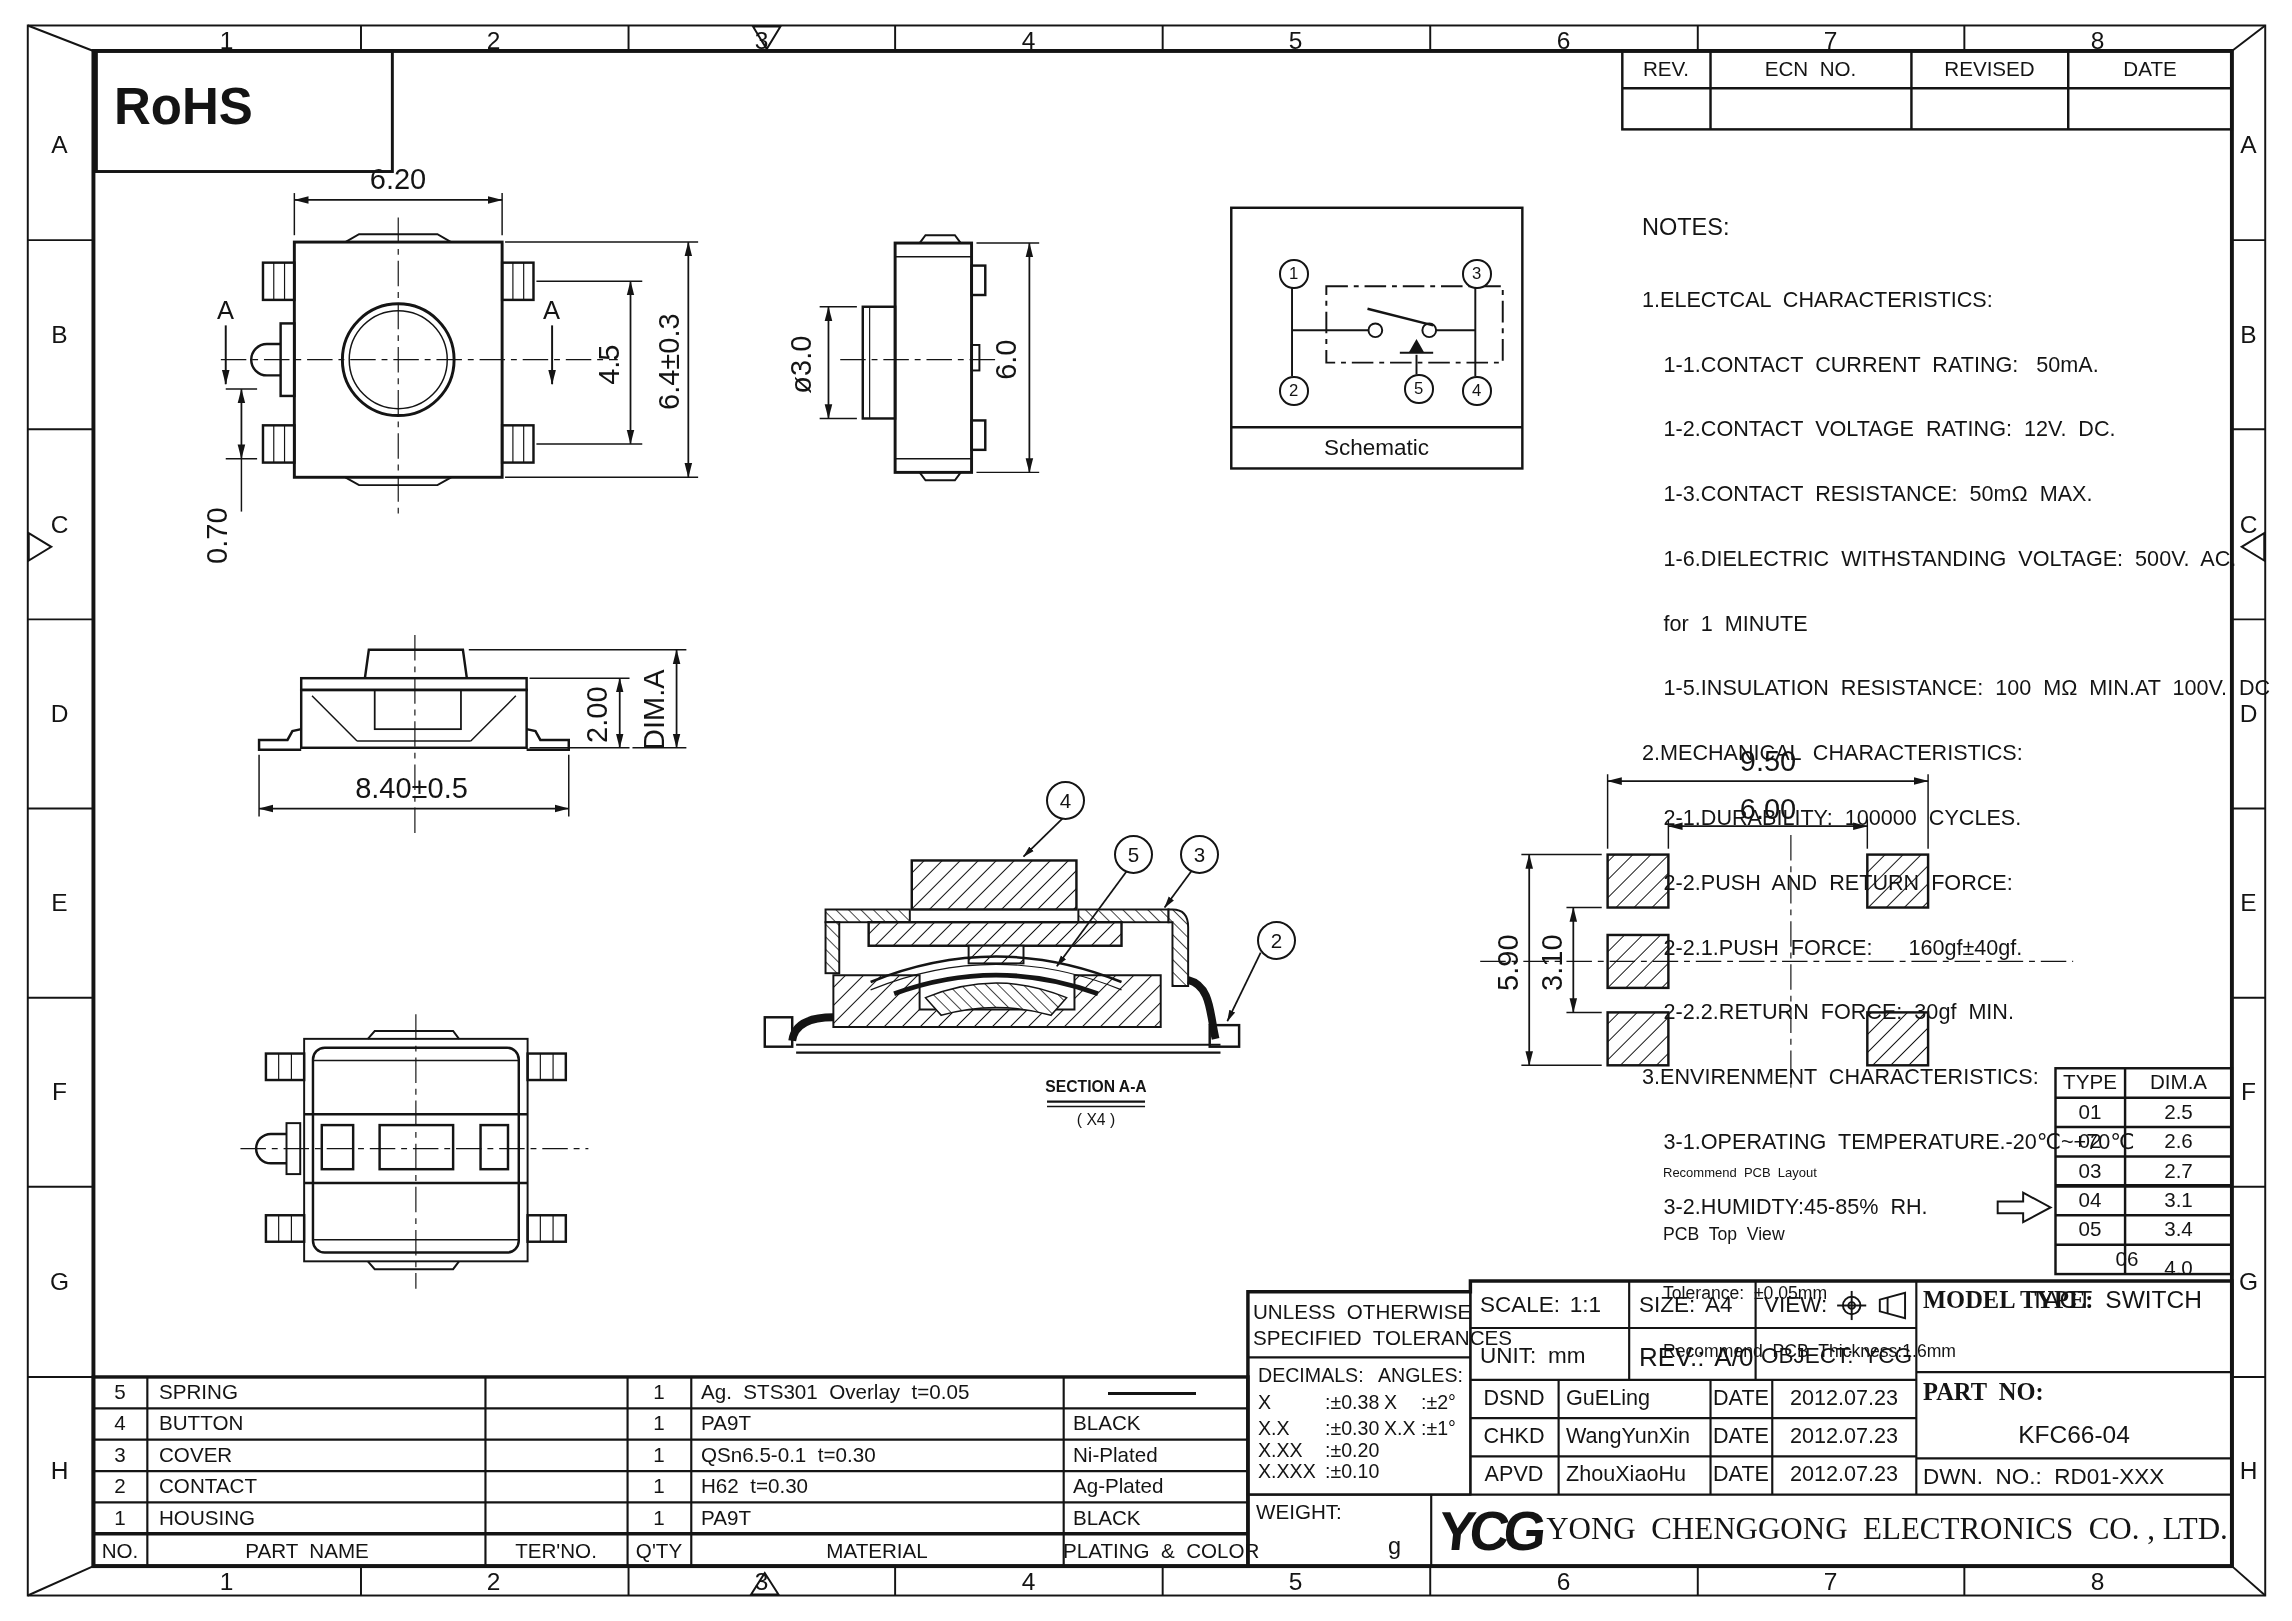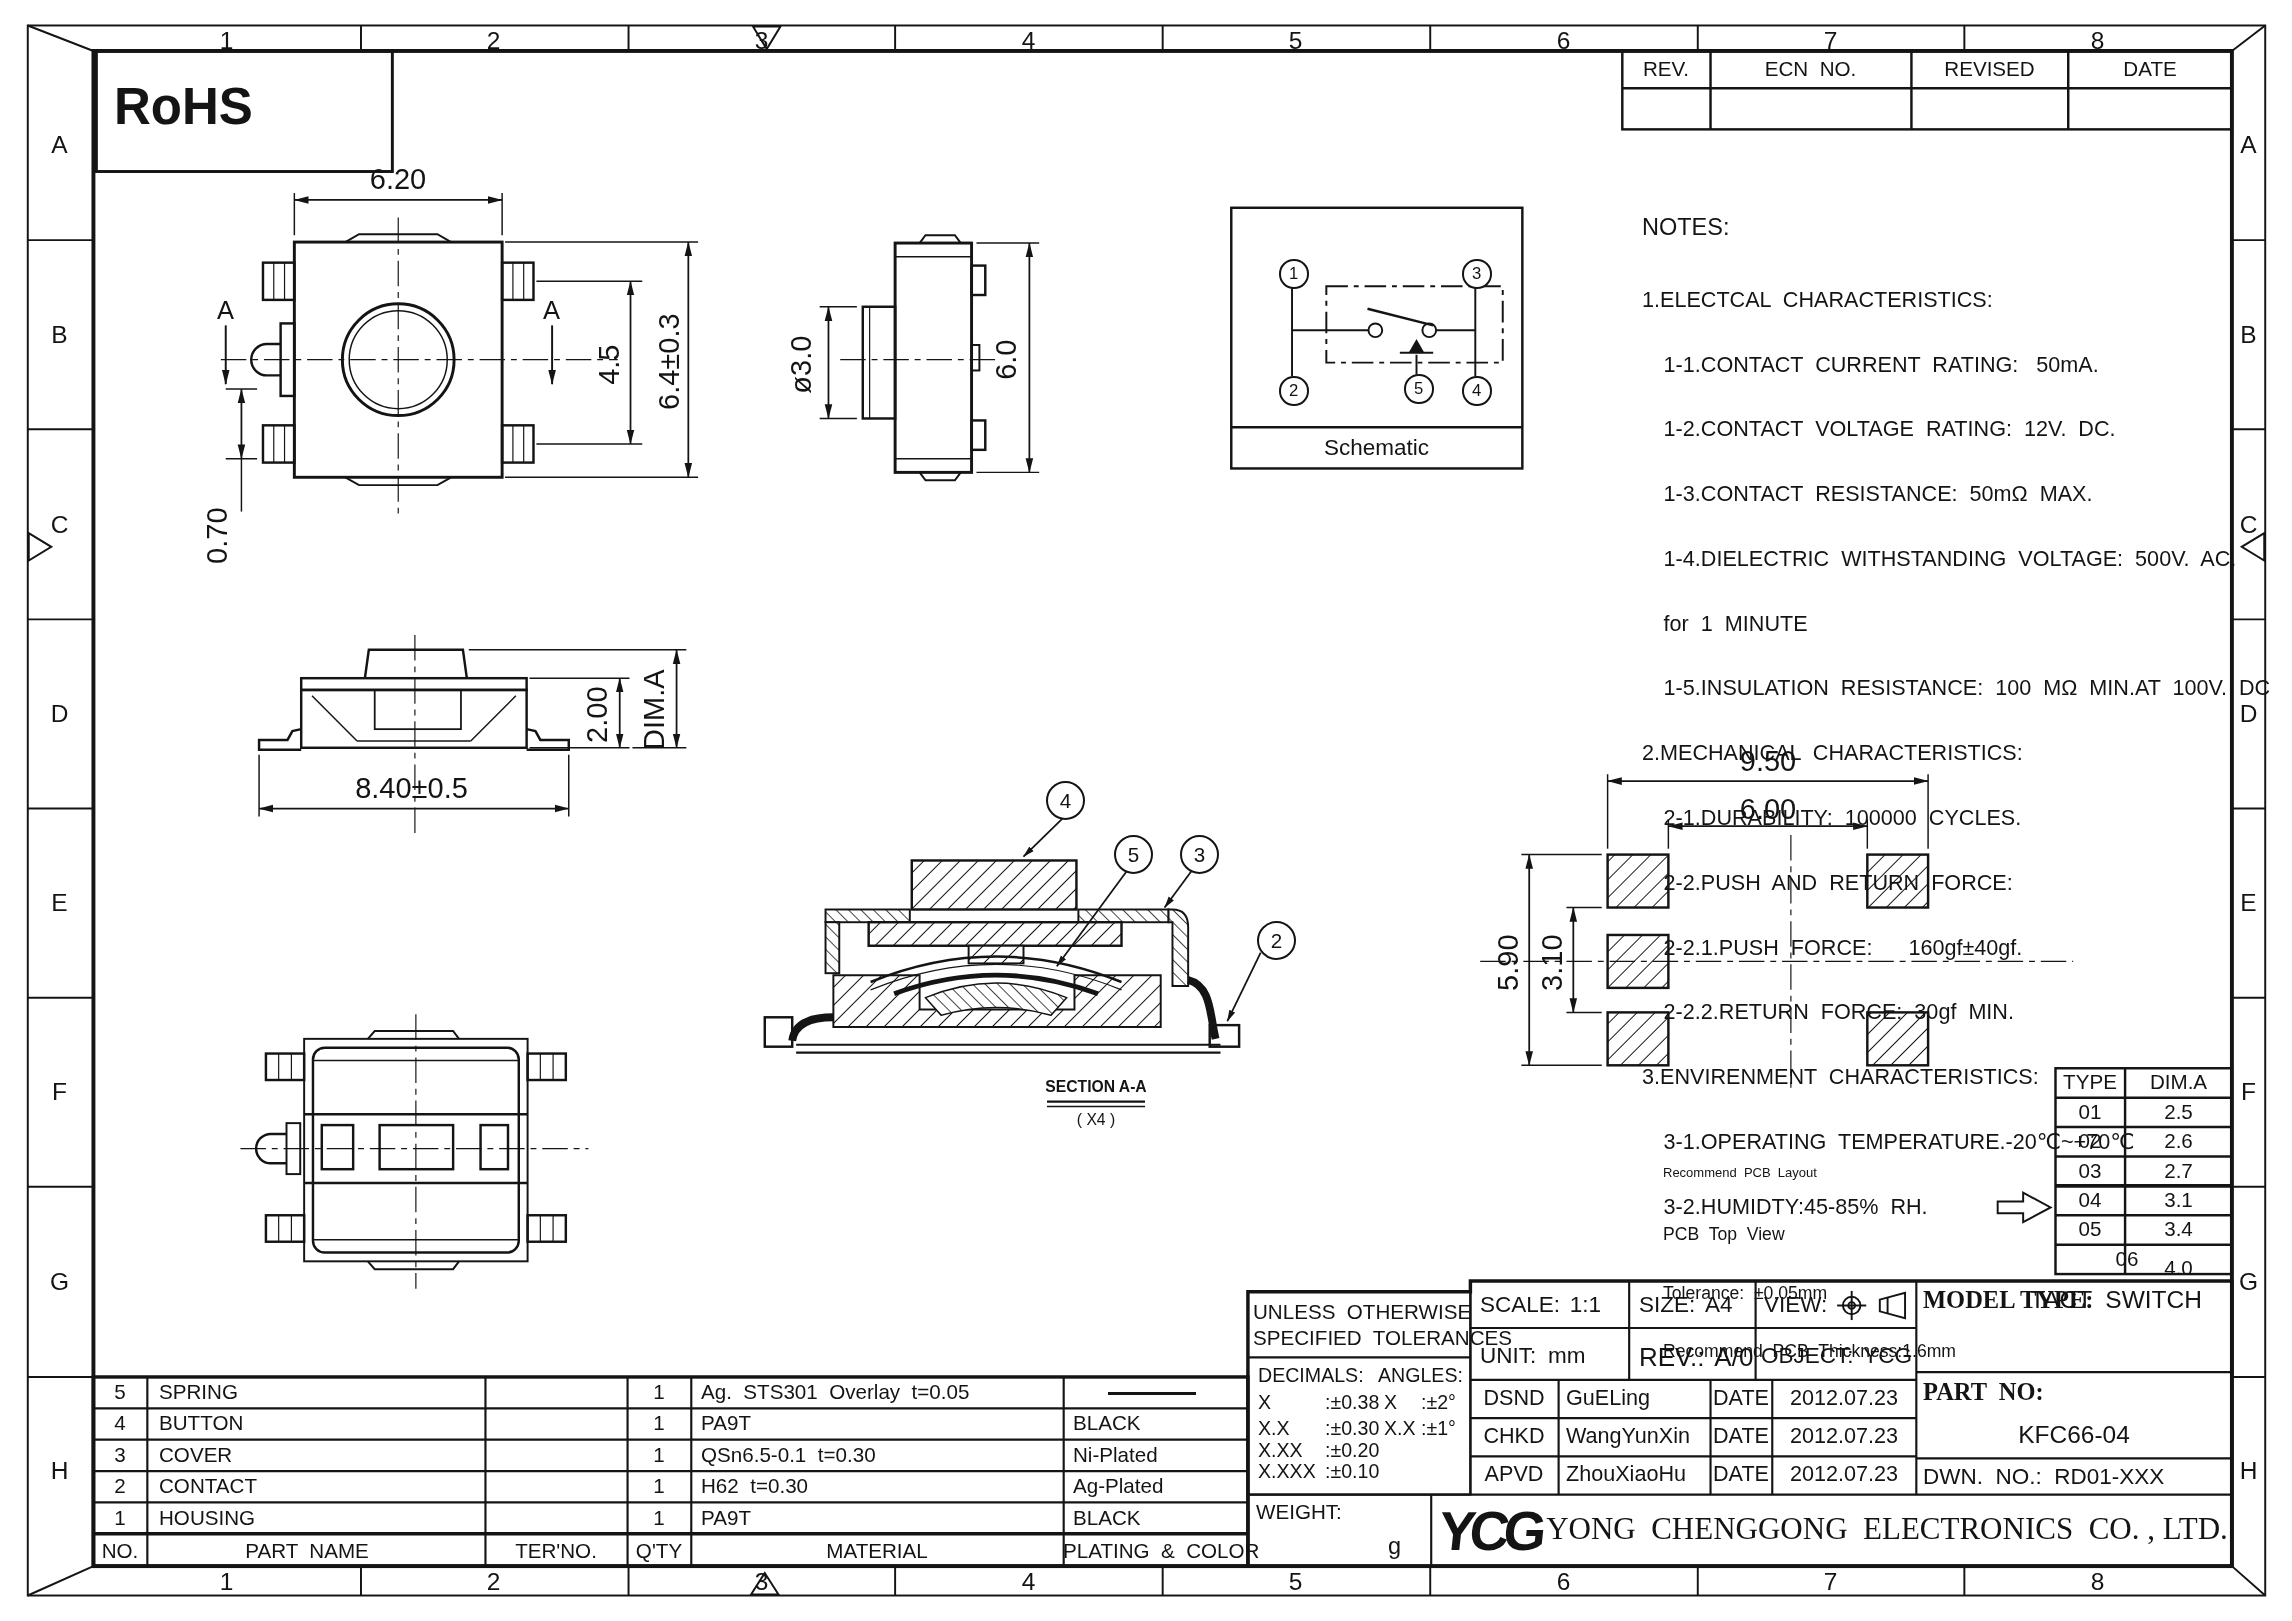--- a/index.html
+++ b/index.html
@@ -441,21 +441,21 @@
       <span>5</span>
     </div>
 <div class="t c" style="left:1231px;top:435px;width:291px;font-size:22.5px;">Schematic</div>
 
 <div class="t" style="left:1642px;top:214px;font-size:23.5px;">NOTES:</div>
 <div class="t" style="left:1642px;top:251px;">
   <div class="note">1.ELECTCAL  CHARACTERISTICS:</div>
   <div class="note ind">1-1.CONTACT  CURRENT  RATING:   50mA.</div>
   <div class="note ind">1-2.CONTACT  VOLTAGE  RATING:  12V.  DC.</div>
   <div class="note ind">1-3.CONTACT  RESISTANCE:  50mΩ  MAX.</div>
-  <div class="note ind">1-4.DIELECTRIC  WITHSTANDING  VOLTAGE:  500V.  AC.</div>
+  <div class="note ind">1-6.DIELECTRIC  WITHSTANDING  VOLTAGE:  500V.  AC.</div>
   <div class="note ind">for  1  MINUTE</div>
   <div class="note ind">1-5.INSULATION  RESISTANCE:  100  MΩ  MIN.AT  100V.  DC</div>
   <div class="note">2.MECHANICAL  CHARACTERISTICS:</div>
   <div class="note ind">2-1.DURABILITY:  100000  CYCLES.</div>
   <div class="note ind">2-2.PUSH  AND  RETURN  FORCE:</div>
   <div class="note ind">2-2.1.PUSH  FORCE:      160gf±40gf.</div>
   <div class="note ind">2-2.2.RETURN  FORCE:  30gf  MIN.</div>
   <div class="note">3.ENVIRENMENT  CHARACTERISTICS:</div>
   <div class="note ind">3-1.OPERATING  TEMPERATURE.-20℃~+70℃</div>
   <div class="note ind">3-2.HUMIDTY:45-85%  RH.</div>

